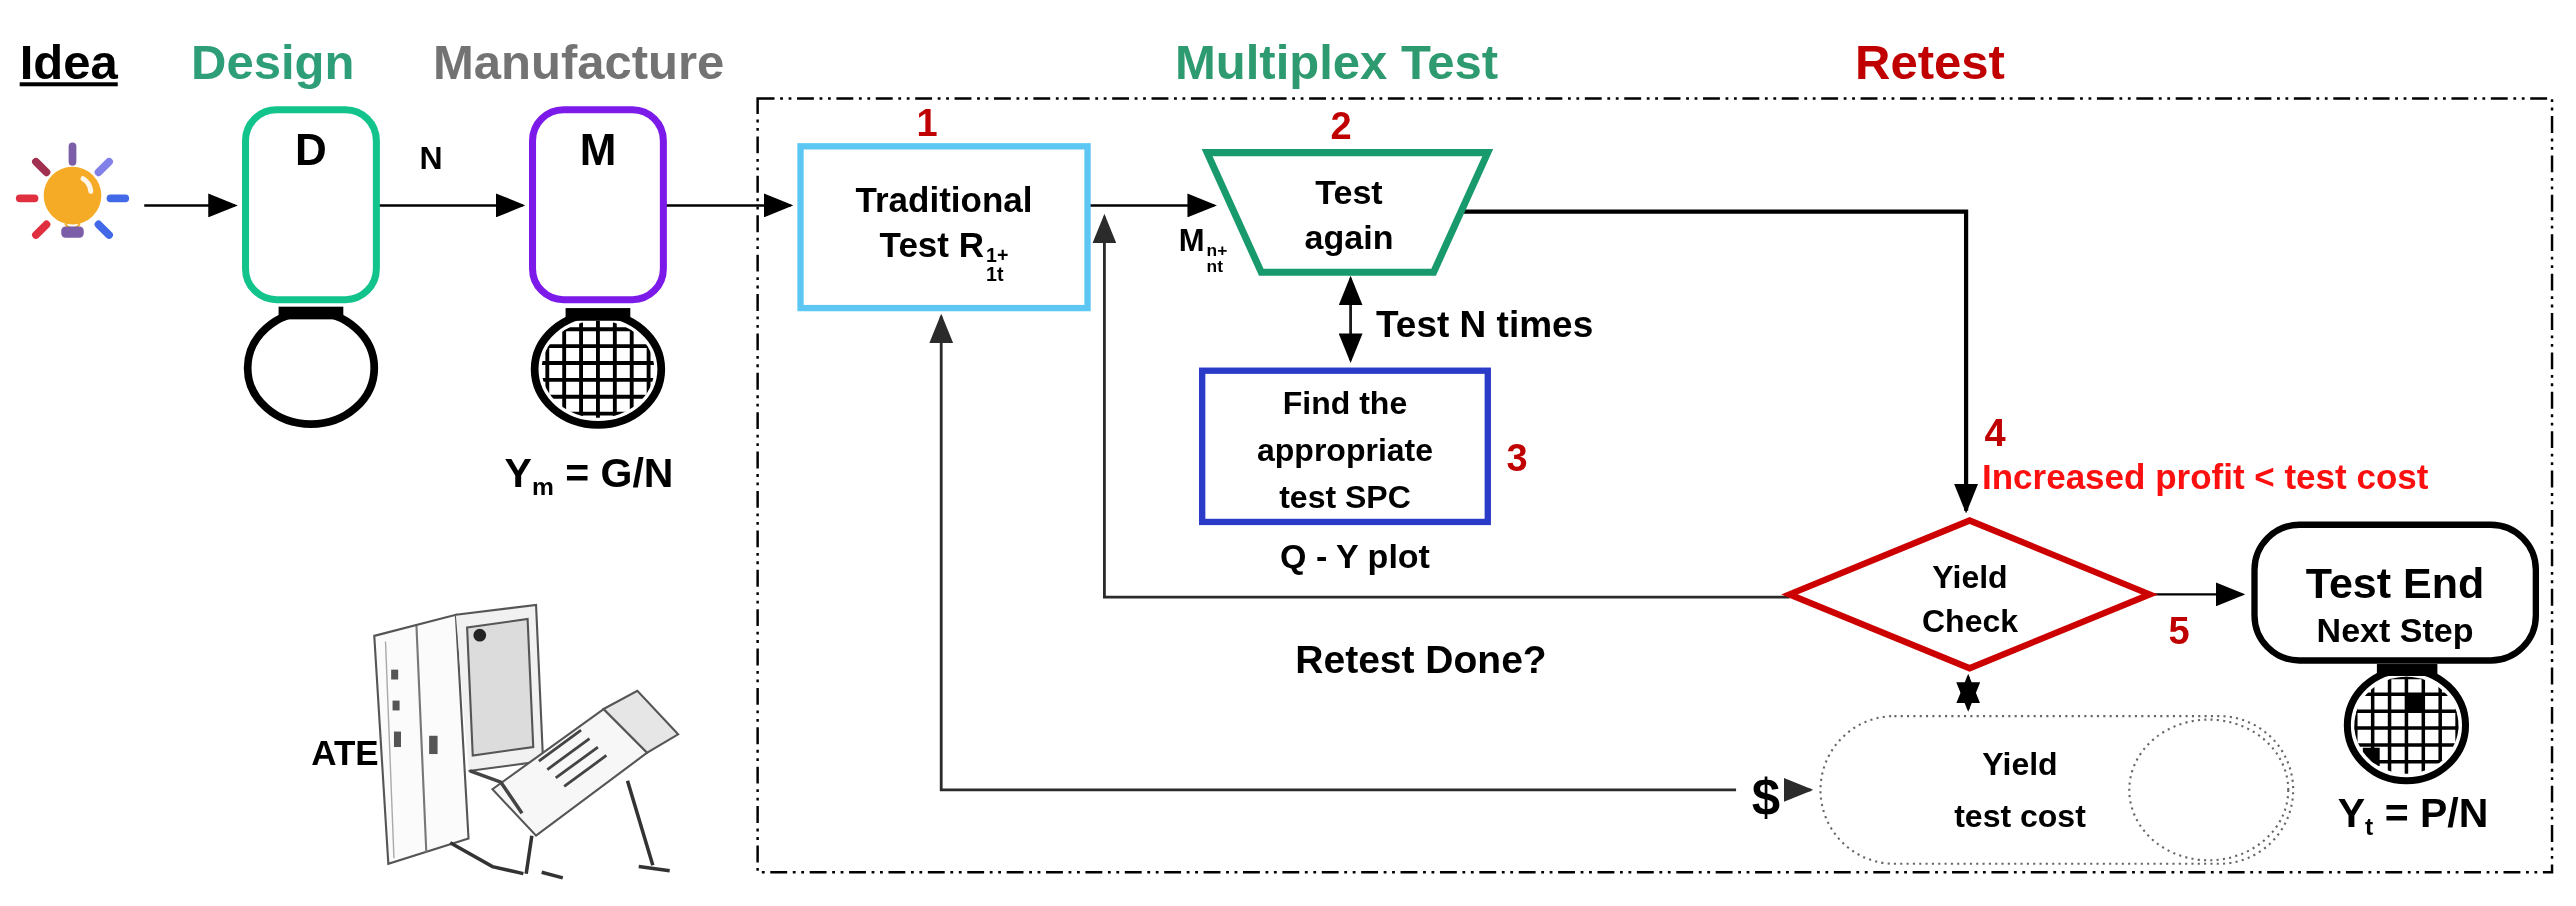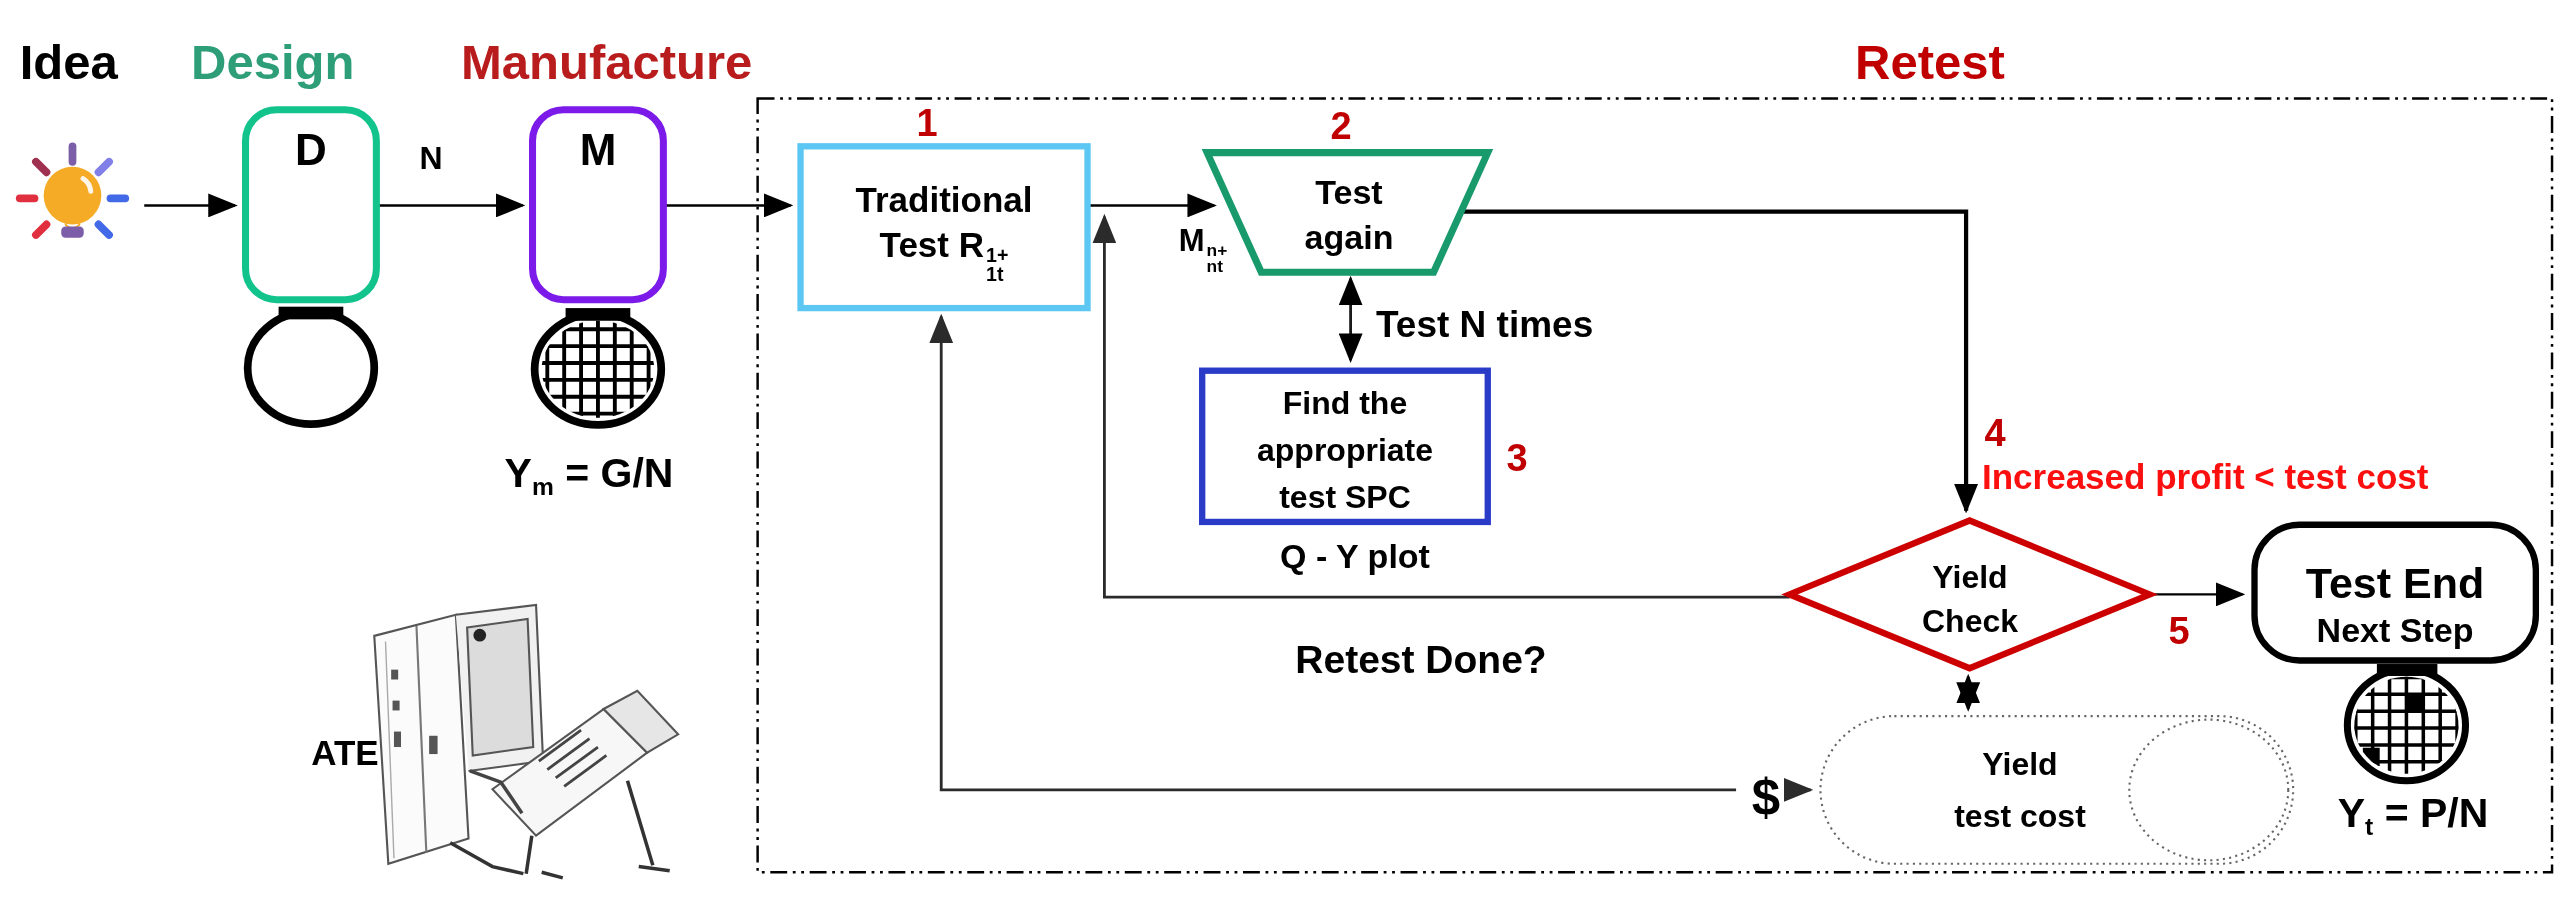--- a/index.html
+++ b/index.html
@@ -12,21 +12,21 @@
   .tl{position:absolute;font-weight:bold;color:#000;white-space:nowrap;
      transform:translateY(-50%);line-height:1.05;}
   .hdr{font-size:49px;}
   .badge{font-size:38px;color:#C00000;}
   .redlbl{color:#FB0F0F;font-size:35px;}
   .supsub{display:inline-flex;flex-direction:column;align-items:flex-start;
           line-height:0.95;font-size:0.56em;vertical-align:-0.28em;margin-left:2.1px;font-weight:bold;}
   .sub{font-size:0.60em;vertical-align:-0.35em;}
   .c-idea{color:#000;}
   .c-design{color:#2E9E79;}
-  .c-manufacture{color:#b91c1c;margin-left:28px;}
+  .c-manufacture{color:#737373;}
   .c-multiplex{color:#2E9A70;}
   .c-retest{color:#C00000;}
 </style>
 </head>
 <body>
 
 <div class="canvas">
 
 <svg class="overlay" width="2576" height="906" viewBox="0 0 3662 1288">
   <defs>
@@ -125,23 +125,24 @@
     <g stroke="#444" stroke-width="4">
       <path d="M766 1082 L826 1038 M778 1094 L838 1050 M790 1106 L850 1062 M802 1118 L862 1074"></path>
     </g>
     <path d="M742 1156 L712 1112 L668 1096" stroke="#444" stroke-width="5"></path>
     <path d="M756 1188 L748 1242 M770 1240 L800 1248" stroke="#333" stroke-width="5"></path>
     <path d="M892 1110 L928 1230 M908 1232 L952 1238" stroke="#333" stroke-width="5"></path>
     <path d="M640 1198 L700 1232 L744 1242" stroke="#333" stroke-width="5"></path>
   </g>
 </svg>
 
-<div class="tl hdr c-idea" style="left:19.7px;top:63px;">Idea</div>
+<div class="tl hdr c-idea" style="left:19.7px;top:63px;text-decoration:underline;">Idea</div>
 <div class="tl hdr c-design" style="left:191px;top:63px;">Design</div>
 <div class="tl hdr c-manufacture" style="left:433px;top:63px;">Manufacture</div>
+<div class="tl hdr c-multiplex" style="left:1175px;top:63px;">Multiplex Test</div>
 <div class="tl hdr c-retest" style="left:1855px;top:63px;">Retest</div>
 
 <div class="t" style="left:311px;top:150px;font-size:44px;">D</div>
 <div class="t" style="left:598px;top:150px;font-size:44px;">M</div>
 <div class="t" style="left:431px;top:159px;font-size:32px;">N</div>
 <div class="t" style="left:345px;top:753px;font-size:35px;">ATE</div>
 
 <div class="t" style="left:589px;top:476px;font-size:41px;">
   <span>Y</span><span class="sub">m</span><span> = G/N</span>
 </div>

